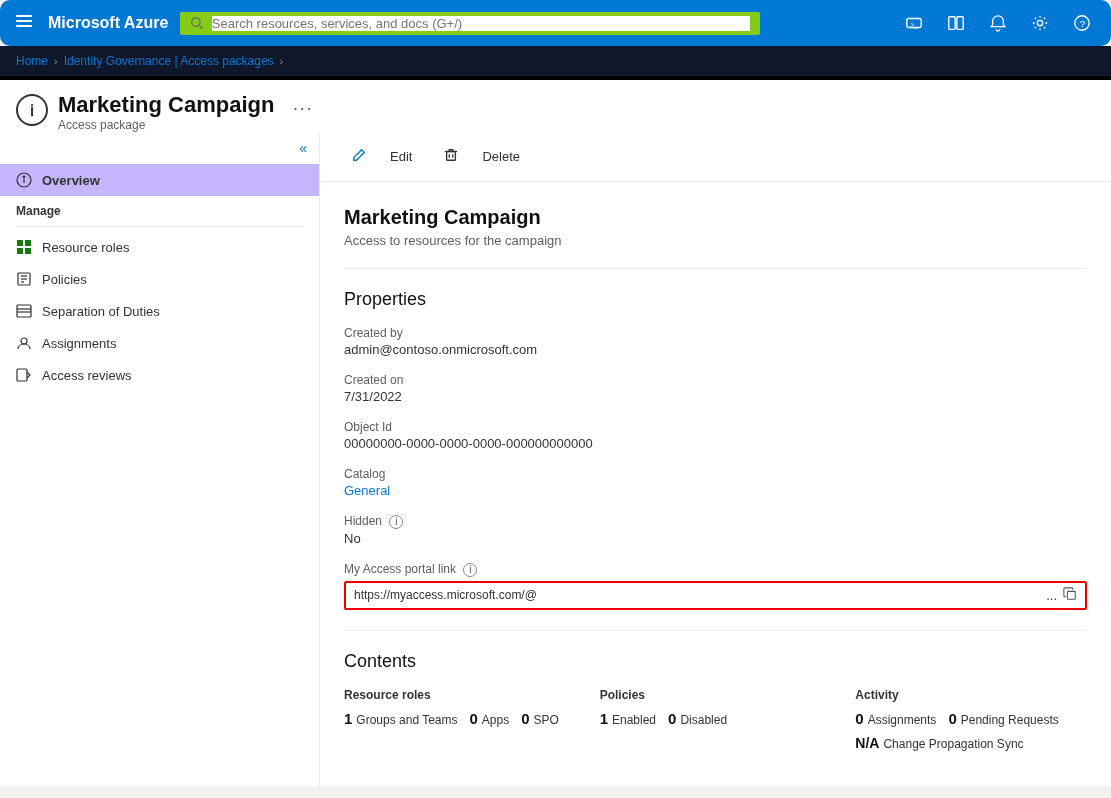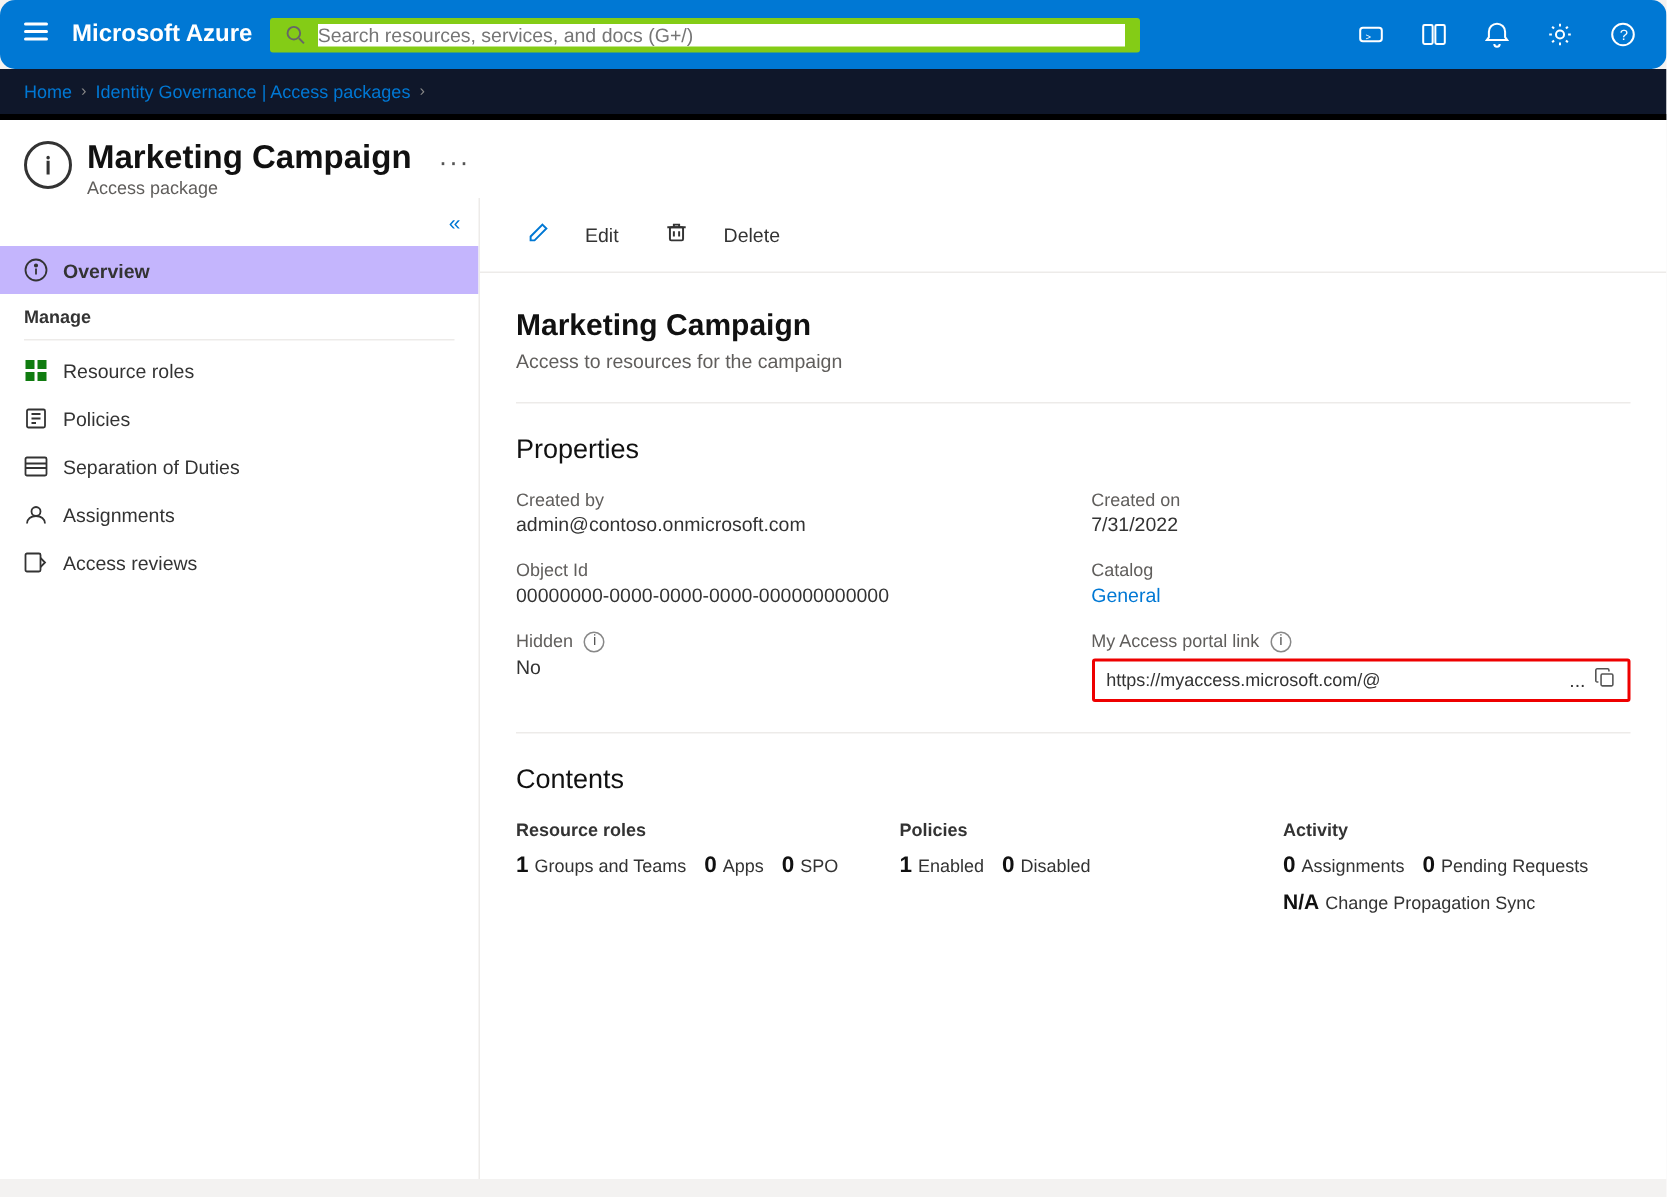--- a/index.html
+++ b/index.html
@@ -216,21 +216,21 @@
 
     
     .properties-title {
       font-size: 18px;
       font-weight: 400;
       color: #111;
       margin-bottom: 16px;
     }
     .properties-grid {
       display: grid;
-      grid-template-columns: 1fr 1fr;
+      grid-template-columns: 1fr;
       gap: 16px 24px;
     }
     .prop-label {
       font-size: 12px;
       color: #605e5c;
       margin-bottom: 2px;
     }
     .prop-value {
       font-size: 13px;
       color: #333;

